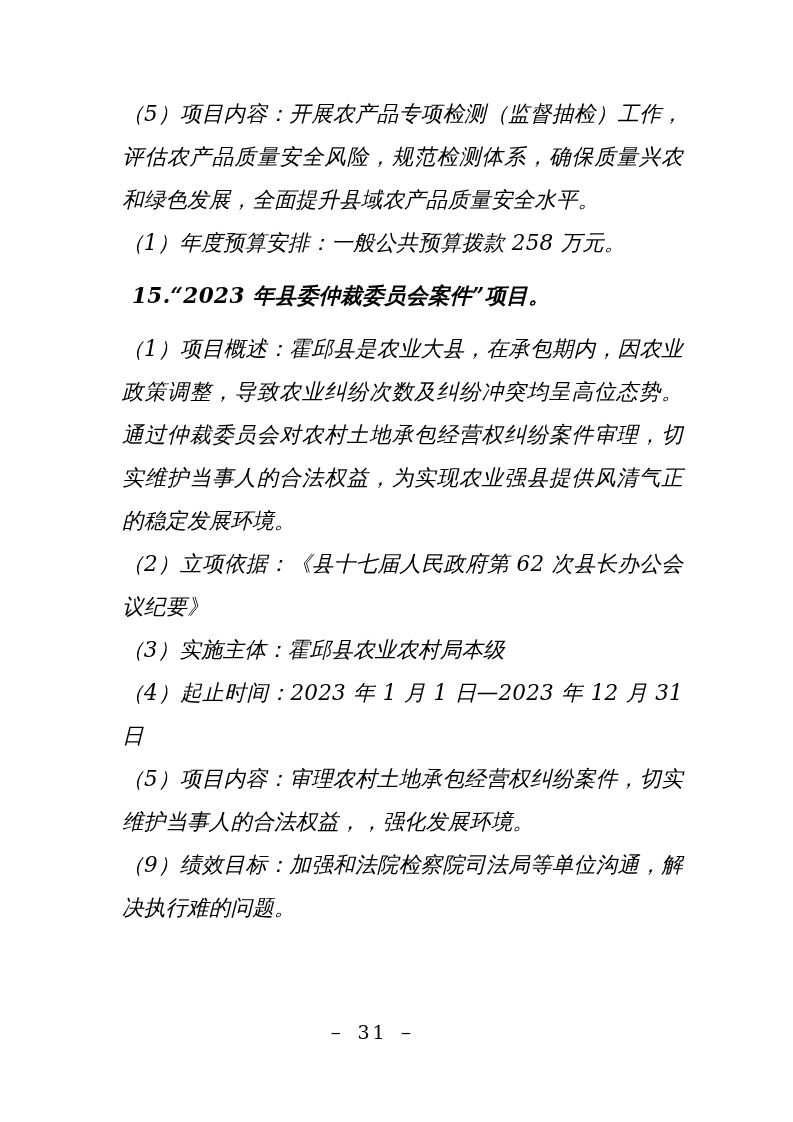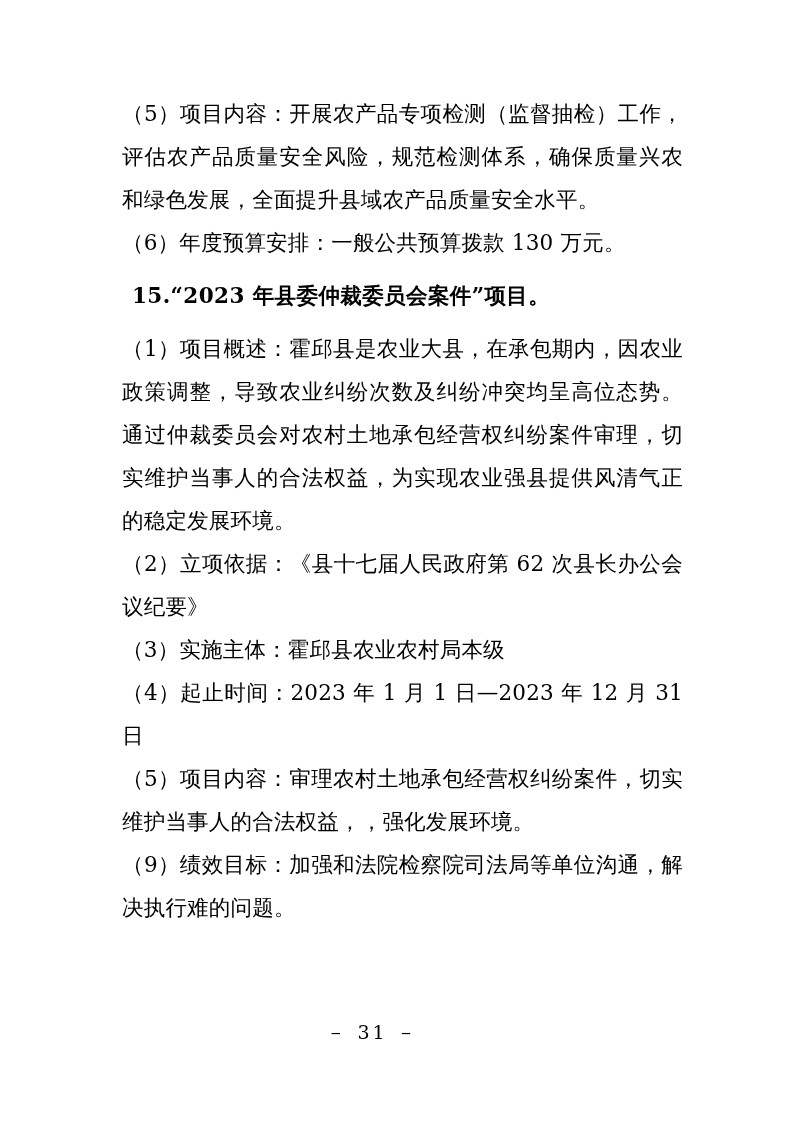--- a/index.html
+++ b/index.html
@@ -20,20 +20,21 @@
     height: 1122px;
     box-sizing: border-box;
     padding: 92px 110px 40px 122px;
   }
   .doc-body {
     font-size: 21.5px;
     line-height: 43px;
     letter-spacing: 0.2px;
     text-align: justify;
     text-justify: inter-ideograph;
+    font-style: italic;
   }
   .para {
     margin: 0 0 0 0;
     text-indent: 0;
   }
   .para + .para {
     margin-top: 0;
   }
   .heading {
     font-weight: bold;
@@ -51,21 +52,21 @@
     letter-spacing: 3px;
     padding-right: 60px;
   }
 </style>
 </head>
 <body>
 
 <div class="page">
   <div class="doc-body">
     <p class="para">（5）项目内容：开展农产品专项检测（监督抽检）工作，评估农产品质量安全风险，规范检测体系，确保质量兴农和绿色发展，全面提升县域农产品质量安全水平。</p>
-    <p class="para">（6）年度预算安排：一般公共预算拨款 130 万元。</p>
+    <p class="para">（1）年度预算安排：一般公共预算拨款 258 万元。</p>
     <p class="heading">15.“2023 年县委仲裁委员会案件”项目。</p>
     <p class="para">（1）项目概述：霍邱县是农业大县，在承包期内，因农业政策调整，导致农业纠纷次数及纠纷冲突均呈高位态势。通过仲裁委员会对农村土地承包经营权纠纷案件审理，切实维护当事人的合法权益，为实现农业强县提供风清气正的稳定发展环境。</p>
     <p class="para">（2）立项依据：《县十七届人民政府第 62 次县长办公会议纪要》</p>
     <p class="para">（3）实施主体：霍邱县农业农村局本级</p>
     <p class="para">（4）起止时间：2023 年 1 月 1 日—2023 年 12 月 31 日</p>
     <p class="para">（5）项目内容：审理农村土地承包经营权纠纷案件，切实维护当事人的合法权益，，强化发展环境。</p>
     <p class="para">（9）绩效目标：加强和法院检察院司法局等单位沟通，解决执行难的问题。</p>
   </div>
   <div class="page-number">－ 31 －</div>
 </div>

